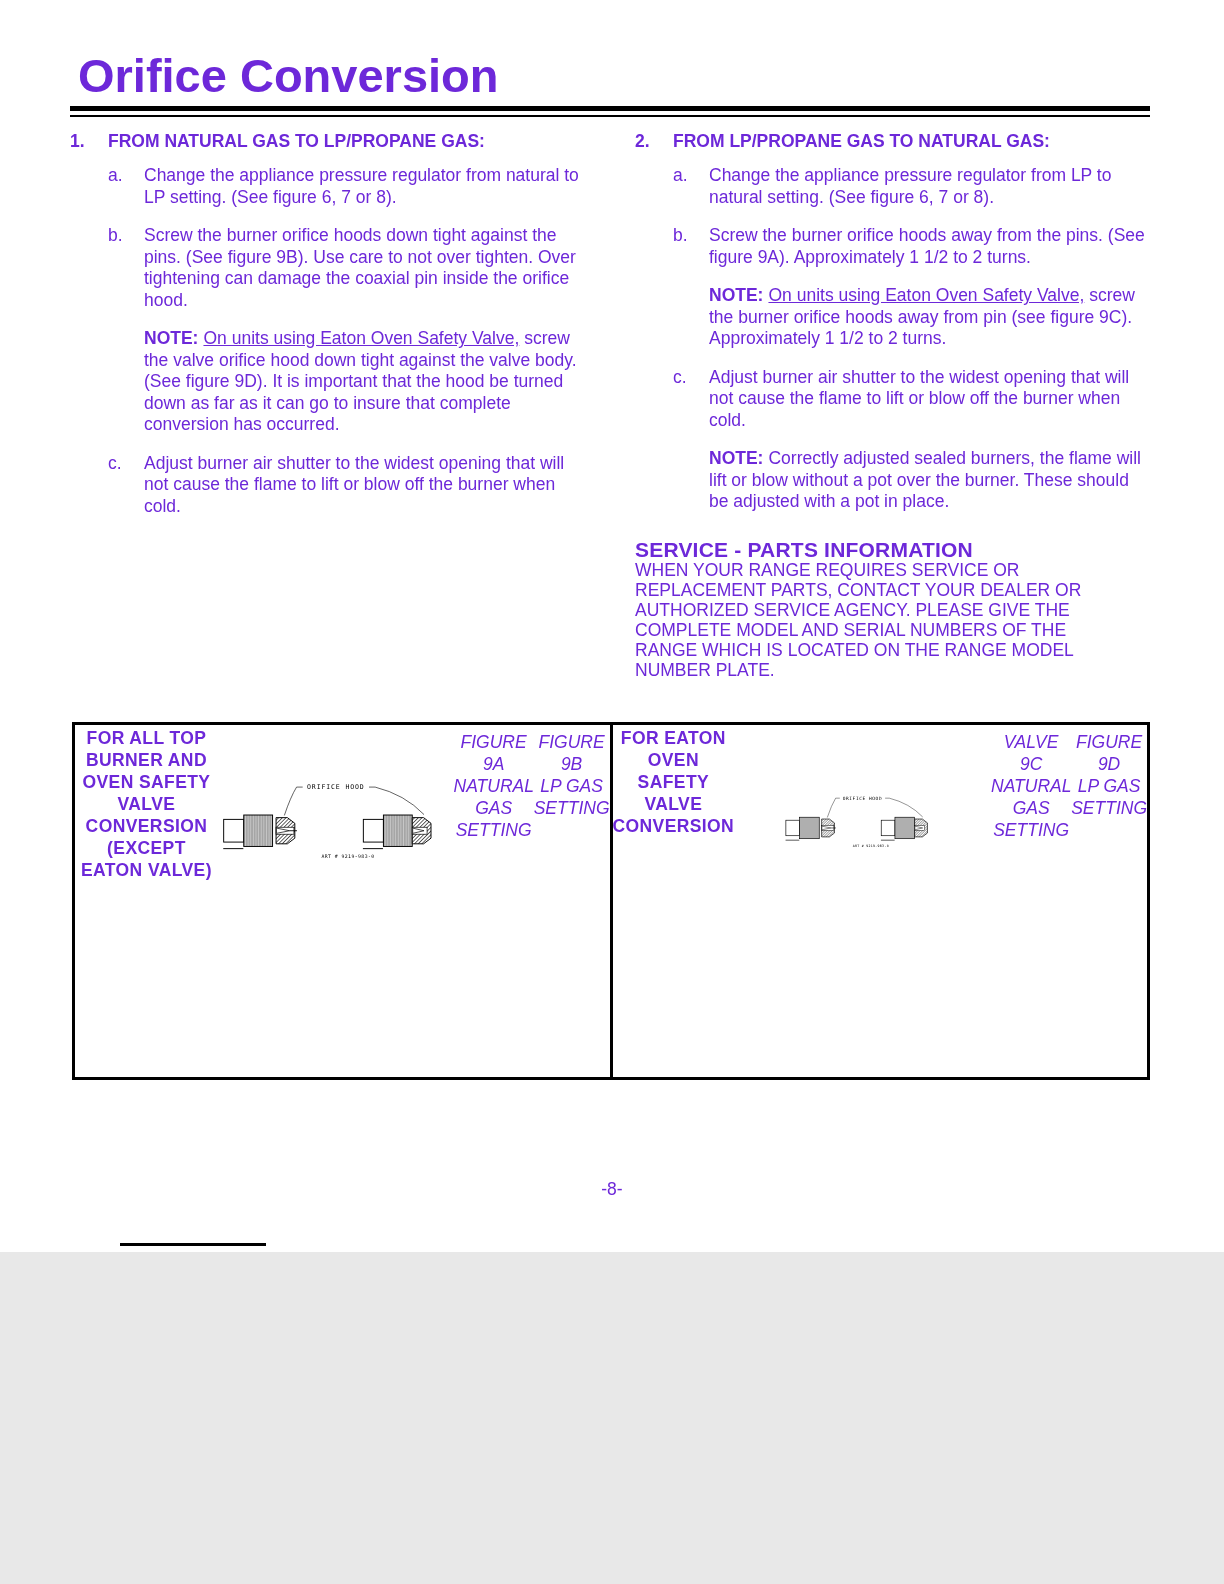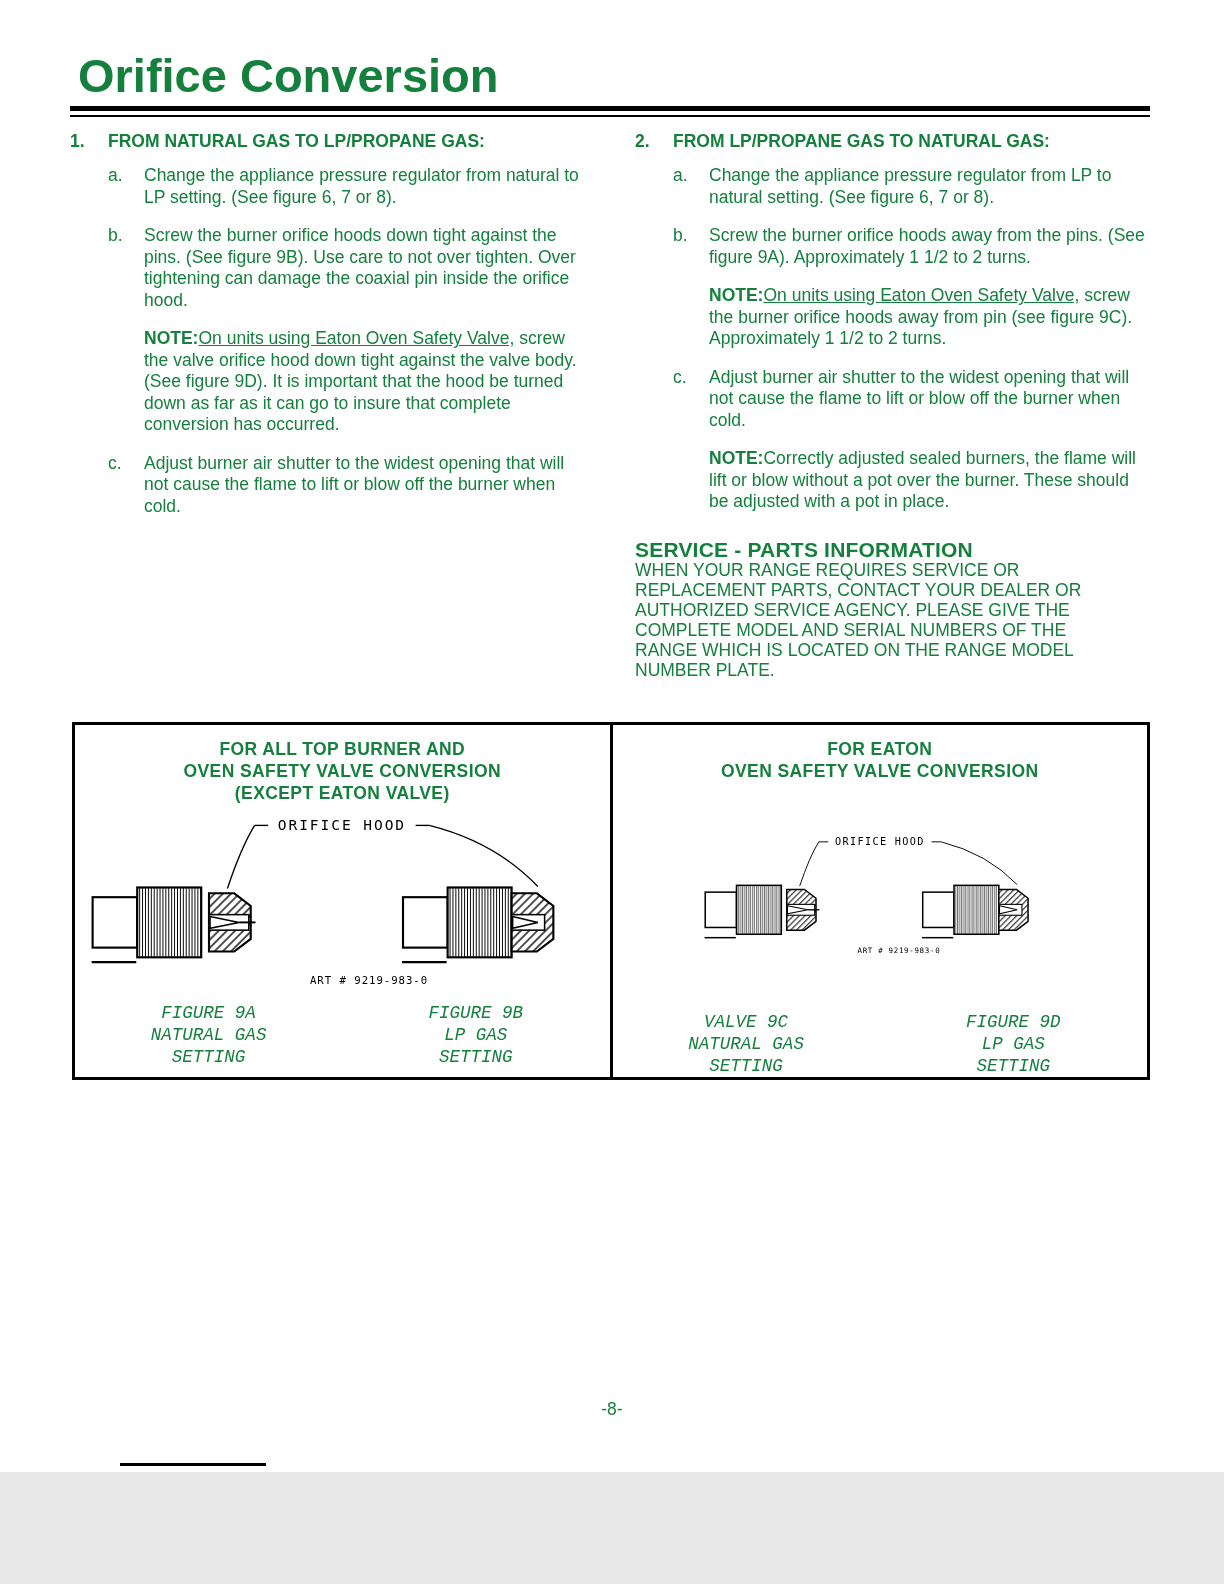--- a/index.html
+++ b/index.html
@@ -1,46 +1,46 @@
 <!DOCTYPE html>
 <html><head>
 <meta charset="utf-8">
 <style>
   html,body{margin:0;padding:0;background:#e8e8e8;}
   .page{
-    position:relative;width:1224px;height:1472px;margin:0 auto;background:#ffffff;
-    color:#15803d;font-family:"Liberation Sans",sans-serif;overflow:hidden;
+    position:relative;width:1224px;height:1252px;margin:0 auto;background:#ffffff;
+    color:#6d28d9;font-family:"Liberation Sans",sans-serif;overflow:hidden;
   }
   .content{padding:50px 74px 0 70px;}
   .title{margin:0;font-size:47px;font-weight:bold;padding-left:8px;line-height:1.1;}
   .rule-thick{height:5px;background:#000;margin-top:4px;}
   .rule-thin{height:2px;background:#000;margin-top:4px;}
   .columns{display:flex;gap:50px;margin-top:14px;}
   .col{flex:1;min-width:0;font-size:17.5px;line-height:21.5px;}
   .sec-head{display:flex;font-weight:bold;}
   .sec-num{flex:0 0 38px;}
   .sec-items{margin-left:38px;margin-top:13px;}
   .item{display:flex;margin-bottom:17px;}
   .item-label{flex:0 0 36px;}
   .item-text{flex:1;}
   .note{margin-left:36px;margin-bottom:17px;}
   .bold{font-weight:bold;}
-  .note .bold{}
+  .note .bold{margin-right:5px;}
   .ul{text-decoration:underline;}
   .svc-head{font-size:21px;font-weight:bold;margin-top:26px;letter-spacing:0.2px;}
   .svc-body{line-height:20px;max-width:492px;}
   .figbox{margin:42px 0 0 2px;border:3px solid #000;display:flex;height:352px;background:#fff;}
-  .panel{flex:1;padding-top:13px;display:flex;flex-direction:column;min-width:0;}
+  .panel{flex:1;padding-top:2px;display:flex;flex-direction:row;min-width:0;}
   .panel + .panel{border-left:3px solid #000;gap:48px;}
   .panel-head{text-align:center;font-weight:bold;font-size:17.5px;line-height:22px;height:70px;letter-spacing:0.4px;}
   .drawing{display:block;width:98%;height:190px;margin:0 auto;}
   .leader{fill:none;stroke:#000;stroke-width:1.4;}
   .svg-label{font-family:"DejaVu Sans Mono",monospace;font-size:15px;letter-spacing:2px;fill:#000;}
   .svg-art{font-family:"DejaVu Sans Mono",monospace;font-size:11px;letter-spacing:1px;fill:#000;}
-  .captions{display:flex;margin-top:4px;font-family:Liberation Mono, monospace;}
+  .captions{display:flex;margin-top:4px;}
   .caption{flex:1;text-align:center;font-style:italic;font-size:17.5px;line-height:22px;}
   .footer-num{position:absolute;left:0;right:0;bottom:52px;text-align:center;font-size:17.5px;}
   .footer-mark{position:absolute;left:120px;bottom:6px;width:146px;height:3px;background:#000;}
 </style>
 </head>
 <body>
 
 <svg width="0" height="0" style="position:absolute" aria-hidden="true">
   <defs>
     <pattern id="hatch" patternUnits="userSpaceOnUse" width="6" height="6" patternTransform="rotate(45)">

